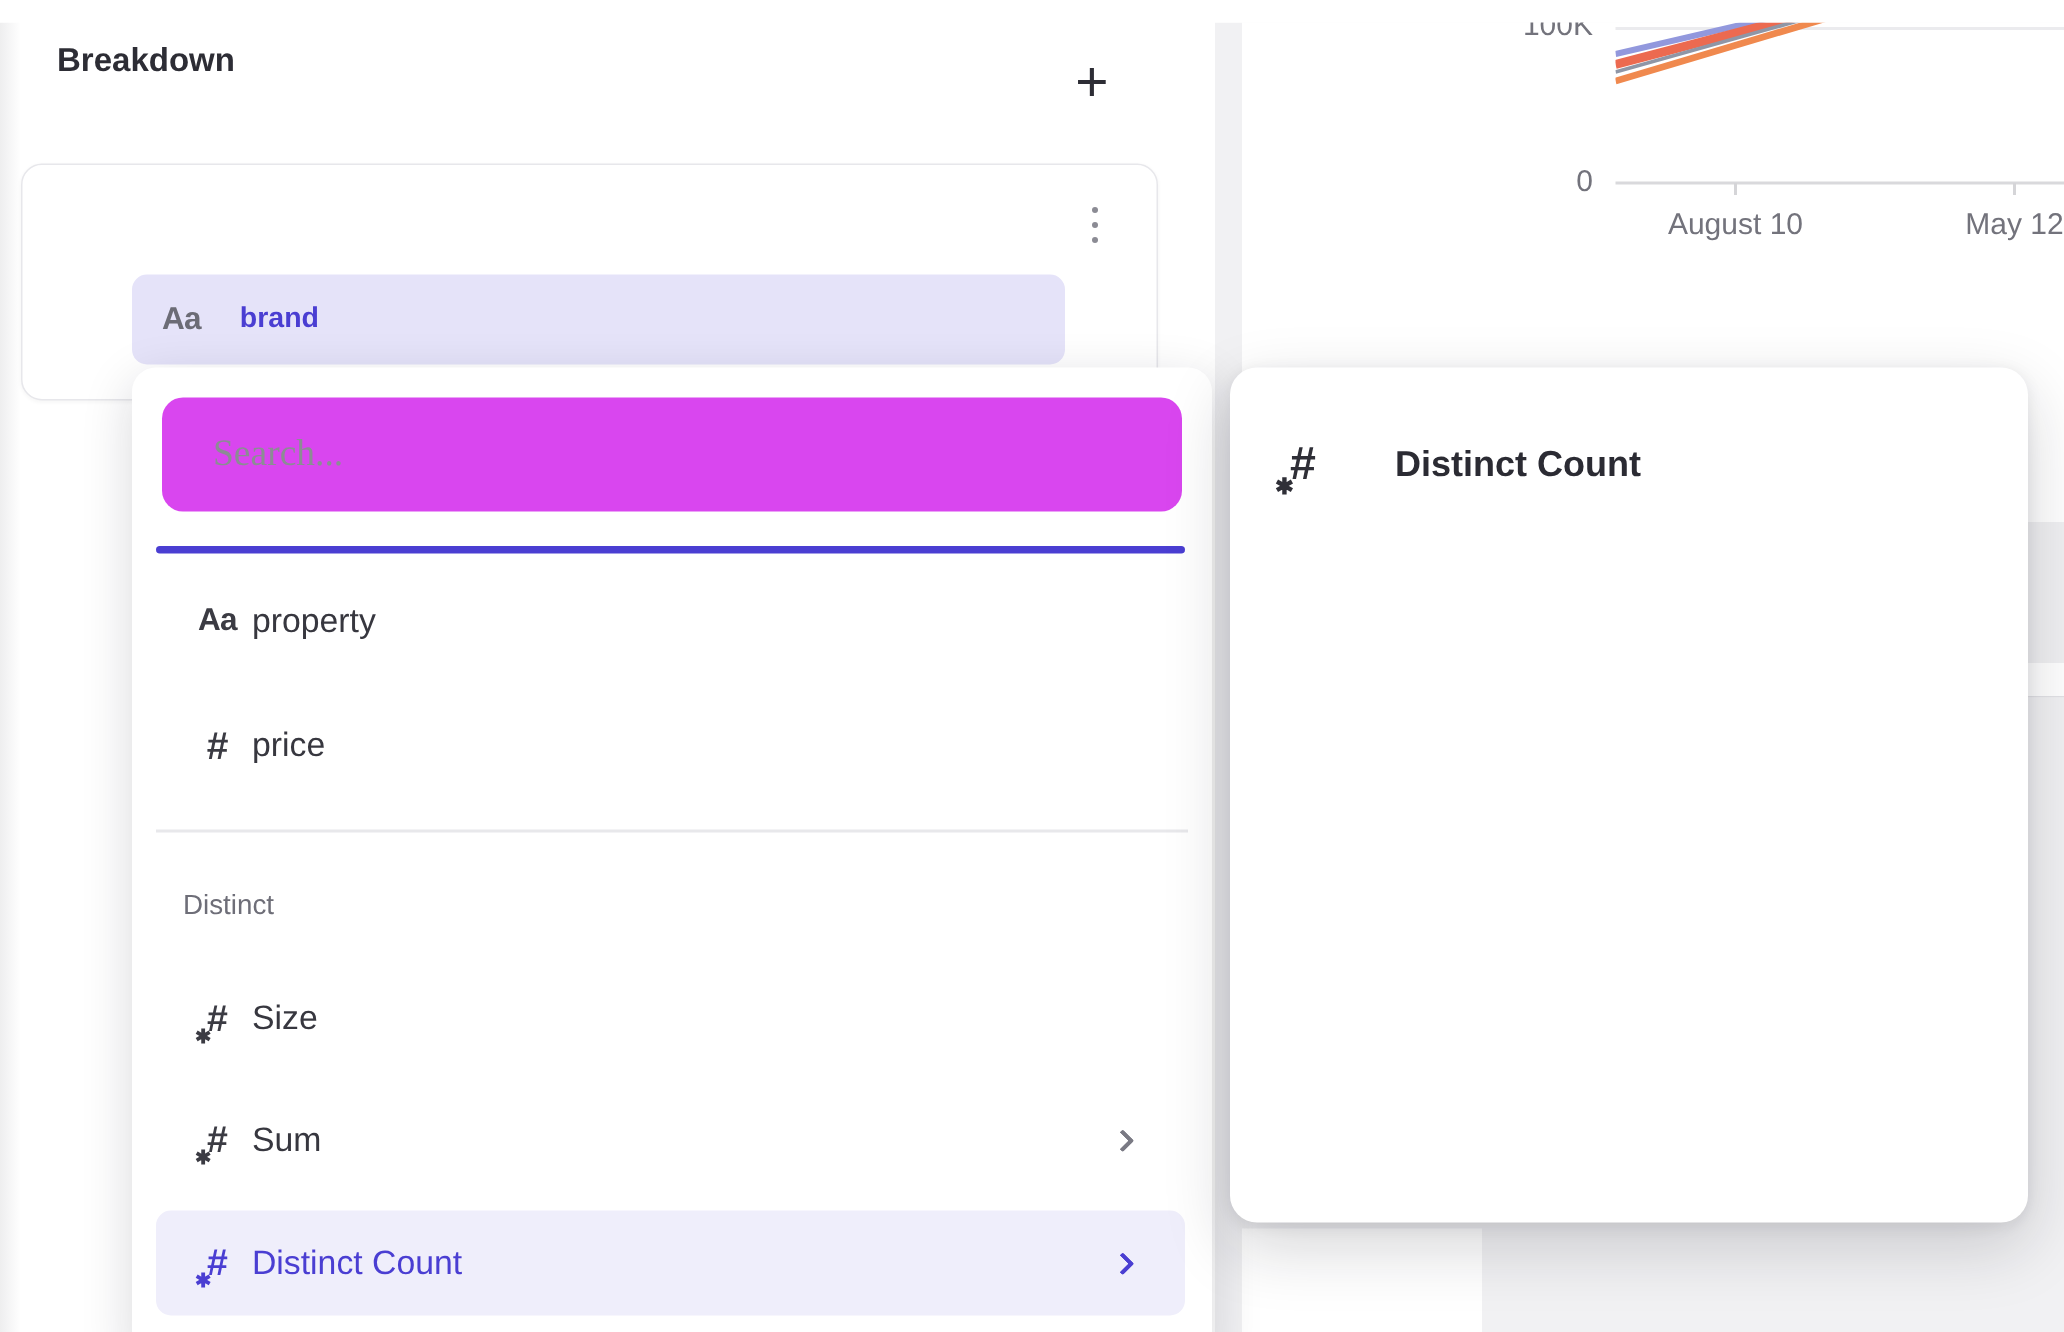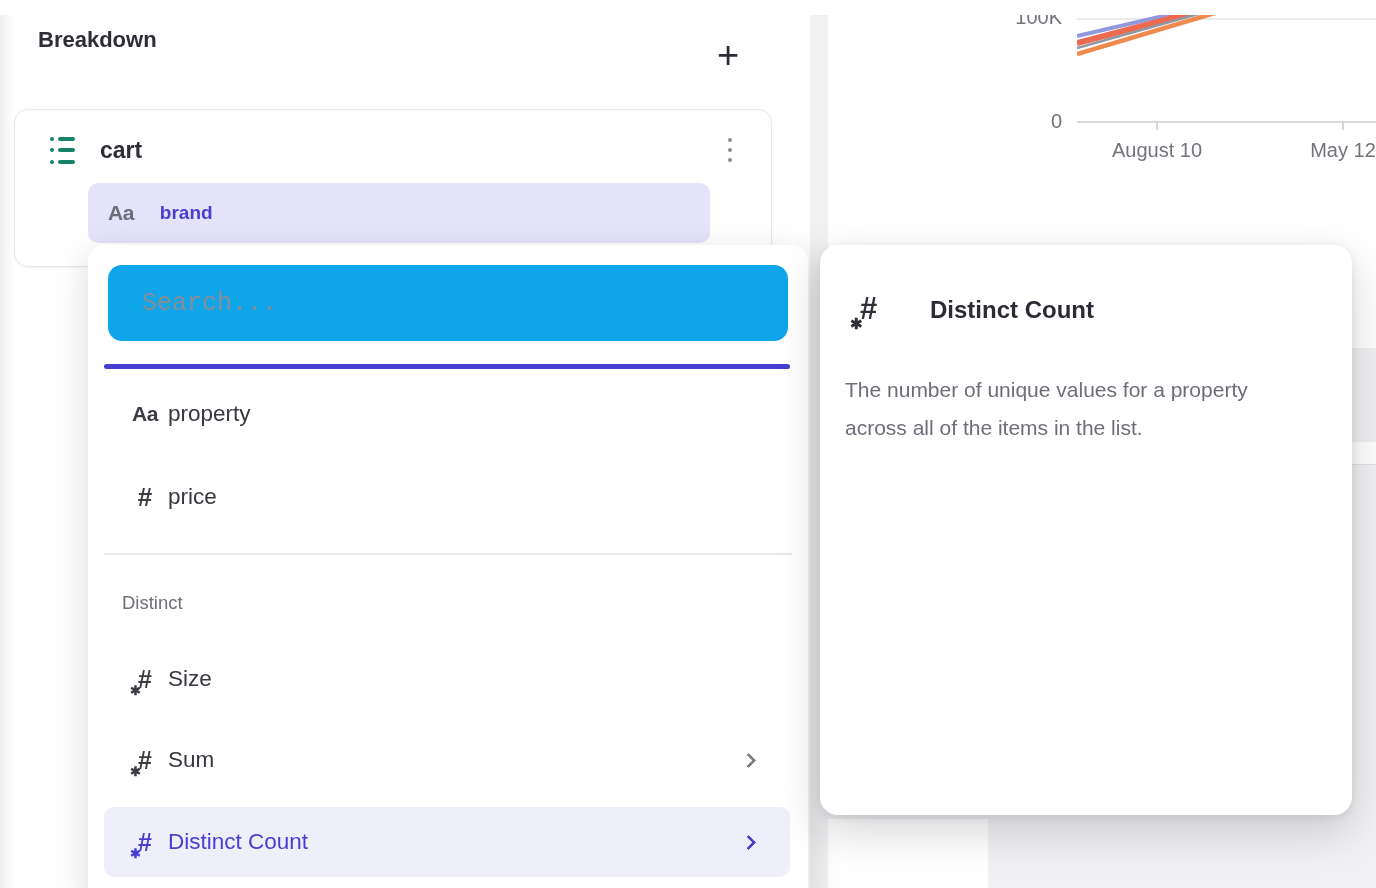--- a/index.html
+++ b/index.html
@@ -56,23 +56,23 @@
 
   .brand-pill { left:88px; top:168px; width:622px; height:60px; border-radius:10px;
     background:#e5e3f9; display:flex; align-items:center; cursor:pointer; }
   .aa-gray { margin-left:20px; font-size:21px; font-weight:700; color:#6c6c76; letter-spacing:-0.5px; }
   .brand-label { margin-left:26px; font-size:19px; font-weight:600; color:#4a3ed2; }
 
   
   .dropdown { left:88px; top:230px; width:720px; height:658px; background:#fff;
     border-radius:16px 16px 0 0; box-shadow:0 10px 34px rgba(20,20,35,.16); }
   .dd { position:absolute; }
-  .search-box { left:20px; top:20px; width:680px; height:76px; background:#0ea5e9;
+  .search-box { left:20px; top:20px; width:680px; height:76px; background:#d946ef;
     border:none; outline:none; border-radius:14px; padding:0 34px; font-size:25px;
-    color:#3b3b43; font-family:Liberation Mono, monospace; }
+    color:#3b3b43; font-family:Liberation Serif, serif; }
   .search-box::placeholder { color:#8c8c94; opacity:1; }
   .tab-indicator { left:16px; top:119px; width:686px; height:5px; border-radius:3px; background:#4a3ed2; }
 
   .dd-row { left:16px; width:686px; height:64px; display:flex; align-items:center;
     padding-left:24px; cursor:pointer; border-radius:10px; }
   .dd-icon-col { width:34px; display:flex; justify-content:center; align-items:center; }
   .dd-label { margin-left:6px; font-size:22.5px; font-weight:500; color:#37373f; }
   .icon-aa { font-size:21px; font-weight:700; color:#3b3b43; letter-spacing:-0.5px; }
   .icon-hash { font-size:26px; font-weight:600; color:#3b3b43; }
   .chash { position:relative; font-weight:600; color:#3b3b43; }
@@ -125,37 +125,20 @@
   </svg>
   <div class="abs table-header-band"></div>
   <div class="abs bottom-white-col"></div>
 
   <div class="abs left-panel"></div>
 
   <div class="abs bd-title">Breakdown</div>
   <div class="abs add-btn">+</div>
 
   <div class="abs bd-card"></div>
-  <div class="abs cart-row">
-    <span class="list-icon">
-      <span class="li-row">
-          <i class="li-dot"></i>
-          <i class="li-bar"></i>
-        </span>
-      <span class="li-row">
-          <i class="li-dot"></i>
-          <i class="li-bar"></i>
-        </span>
-      <span class="li-row">
-          <i class="li-dot"></i>
-          <i class="li-bar"></i>
-        </span>
-    </span>
-    <span class="cart-label">cart</span>
-  </div>
   <div class="abs kebab">
     <i></i>
       <i></i>
       <i></i>
   </div>
 
   <div class="abs brand-pill">
     <span class="aa-gray">Aa</span>
     <span class="brand-label">brand</span>
   </div>
@@ -212,17 +195,16 @@
 
     <div class="dd dd-bottom-divider"></div>
     <div class="dd dd-bottom-strip"></div>
   </div>
 
   <div class="abs tooltip">
     <span class="tt tt-icon chash">
       <span class="h">#</span><span class="star">✱</span>
     </span>
     <div class="tt tt-title">Distinct Count</div>
-    <div class="tt tt-desc">The number of unique values for a property across all of the items in the list.</div>
   </div>
 
   <div class="abs left-edge-shadow"></div>
 </div>
 
 </body></html>

